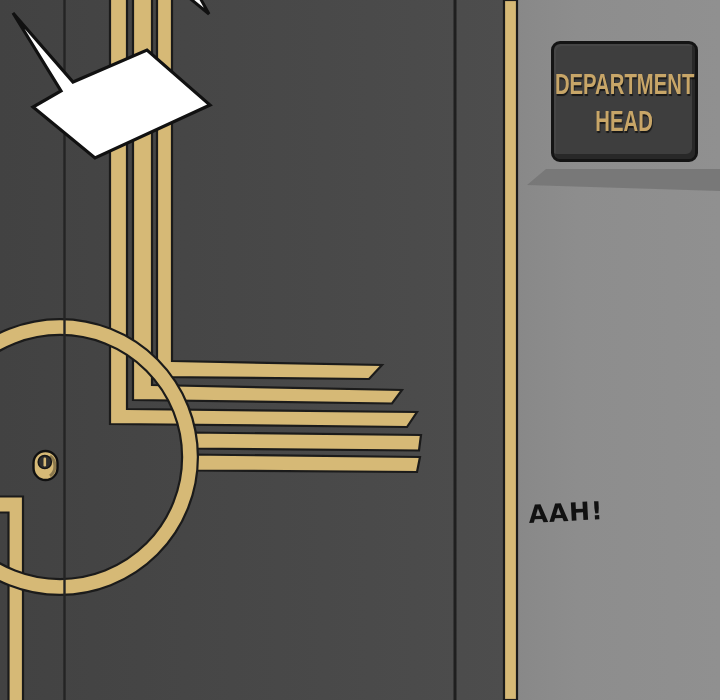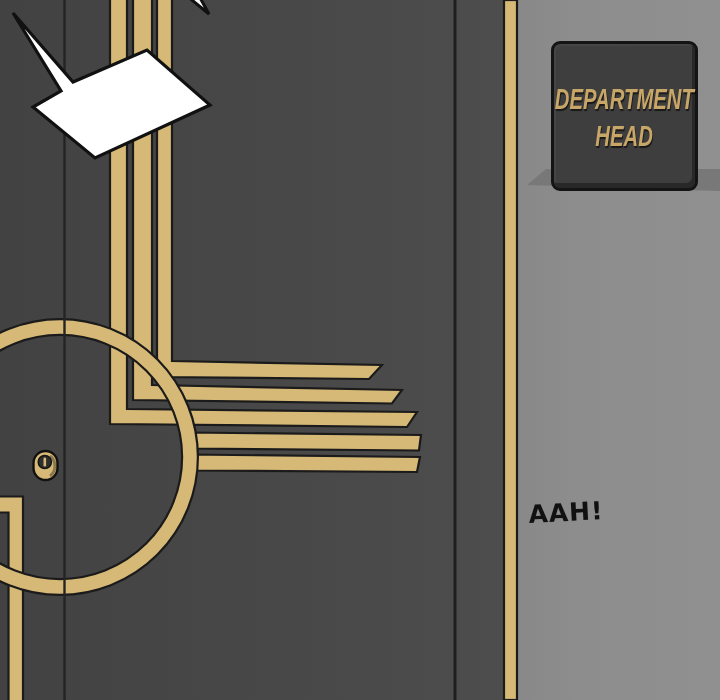--- a/index.html
+++ b/index.html
@@ -16,28 +16,28 @@
   }
   html,body{margin:0;padding:0;background:#000;}
   .scene{
     position:relative;width:720px;height:700px;overflow:hidden;
     background:var(--wall-gray);
     font-family:"DejaVu Sans","Liberation Sans",sans-serif;
   }
   .scene svg{position:absolute;left:0;top:0;display:block;}
   
   .sign{
-    position:absolute;left:551px;top:41px;width:147px;height:150px;
+    position:absolute;left:551px;top:41px;width:147px;height:121px;
     box-sizing:border-box;
     background:var(--sign-bg);
     border:3px solid var(--sign-border);
     border-radius:9px;
     box-shadow:inset -3px -5px 0 rgba(0,0,0,0.35), inset 2px 2px 0 rgba(255,255,255,0.04);
     display:flex;flex-direction:column;justify-content:center;align-items:center;
-    gap:1px;padding-top:2px;font-style:italic;
+    gap:1px;padding-top:2px;
   }
   .sign-line{
     font-family:"Liberation Sans",sans-serif;
     font-weight:bold;font-size:29px;line-height:36px;
     color:var(--sign-text);
     transform:scaleX(0.70);
     letter-spacing:0px;white-space:nowrap;
     text-shadow:1px 2px 1px rgba(0,0,0,0.6);
   }
   

